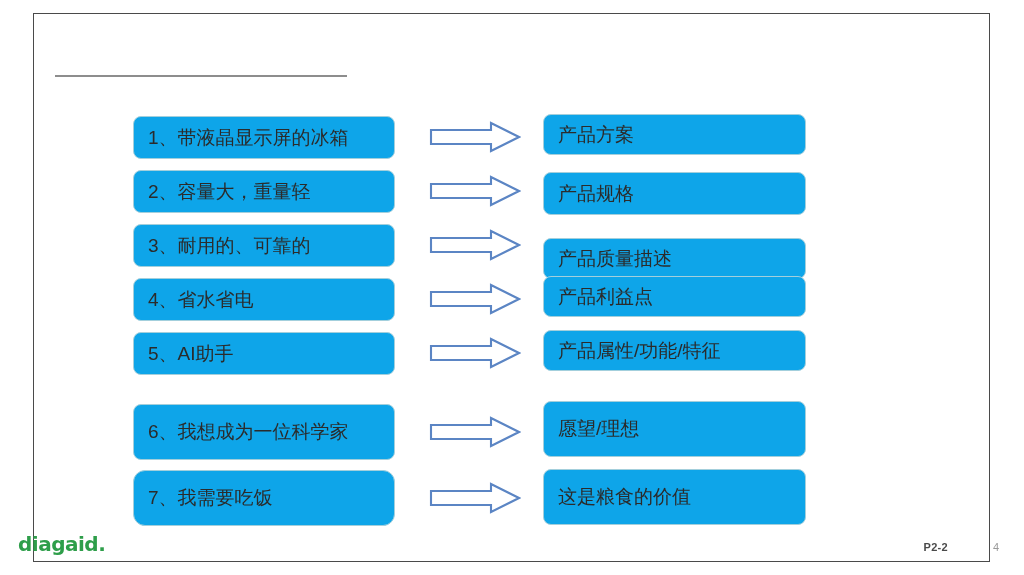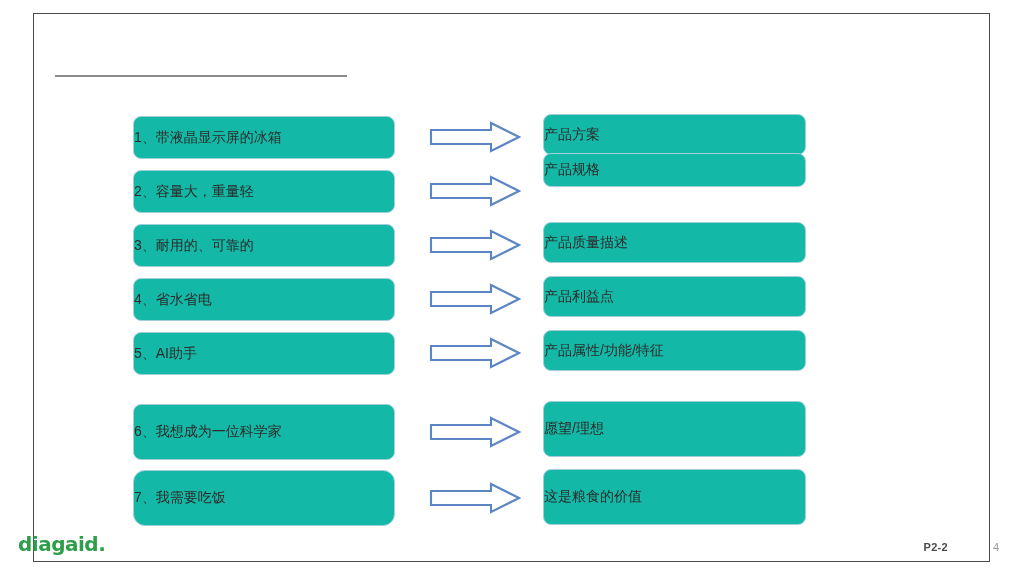--- a/index.html
+++ b/index.html
@@ -56,25 +56,26 @@
     position: absolute;
     left: 0;
     width: 100%;
     height: 0;
   }
   .box {
     position: absolute;
     box-sizing: border-box;
     border: 1.6px solid #a3cfdc;
     border-radius: 8px;
-    background: #14b8a6;
+    background: #0ea5e9;
     display: flex;
     align-items: center;
     color: #2b2b2b;
-    font-size: 14px;
+    font-size: 19px;
+    padding-left: 14px;
     white-space: nowrap;
   }
   .box.left {
     left: 133px;
     width: 262px;
   }
   .box.right {
     left: 543px;
     width: 263px;
   }
@@ -139,31 +140,31 @@
     <div class="box right" style="top:114px; height:41px;">产品方案</div>
   </div>
 
   <div class="row">
     <div class="box left" style="top:170px; height:43px;">2、容量大，重量轻</div>
     <div class="arrow-cell" style="top:174px;">
       <svg width="92" height="32" viewBox="0 0 92 32" aria-hidden="true">
         <polygon points="2,9 62,9 62,2 90,16 62,30 62,23 2,23" fill="#ffffff" stroke="#5b85c4" stroke-width="2.1" stroke-linejoin="miter"></polygon>
       </svg>
     </div>
-    <div class="box right" style="top:153px; height:34px;">产品规格</div>
+    <div class="box right" style="top:172px; height:43px;">产品规格</div>
   </div>
 
   <div class="row">
     <div class="box left" style="top:224px; height:43px;">3、耐用的、可靠的</div>
     <div class="arrow-cell" style="top:228px;">
       <svg width="92" height="32" viewBox="0 0 92 32" aria-hidden="true">
         <polygon points="2,9 62,9 62,2 90,16 62,30 62,23 2,23" fill="#ffffff" stroke="#5b85c4" stroke-width="2.1" stroke-linejoin="miter"></polygon>
       </svg>
     </div>
-    <div class="box right" style="top:222px; height:41px;border-radius:8px;">产品质量描述</div>
+    <div class="box right" style="top:238px; height:41px;border-radius:8px;">产品质量描述</div>
   </div>
 
   <div class="row">
     <div class="box left" style="top:278px; height:43px;border-radius:8px;">4、省水省电</div>
     <div class="arrow-cell" style="top:282px;">
       <svg width="92" height="32" viewBox="0 0 92 32" aria-hidden="true">
         <polygon points="2,9 62,9 62,2 90,16 62,30 62,23 2,23" fill="#ffffff" stroke="#5b85c4" stroke-width="2.1" stroke-linejoin="miter"></polygon>
       </svg>
     </div>
     <div class="box right" style="top:276px; height:41px;text-align:center;">产品利益点</div>

